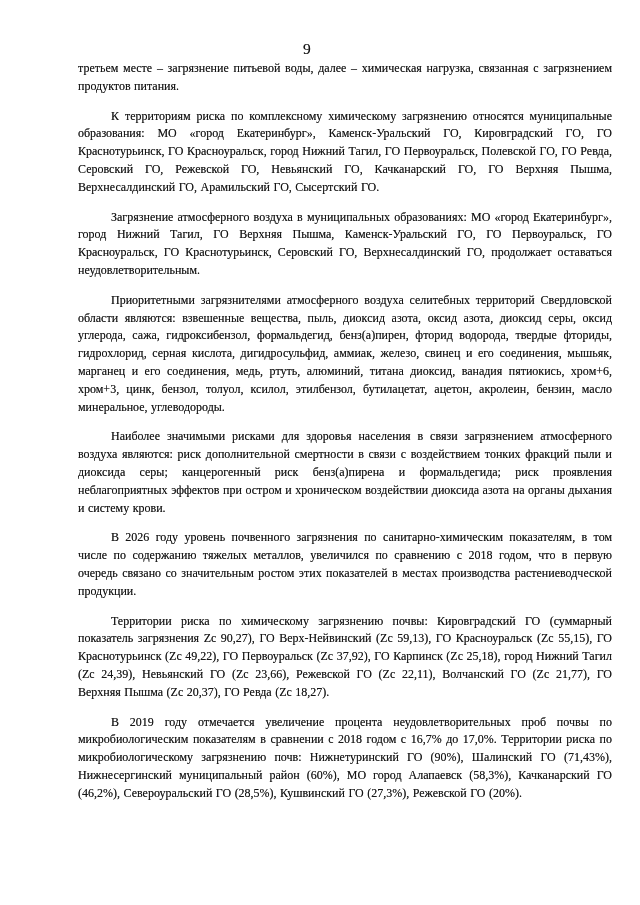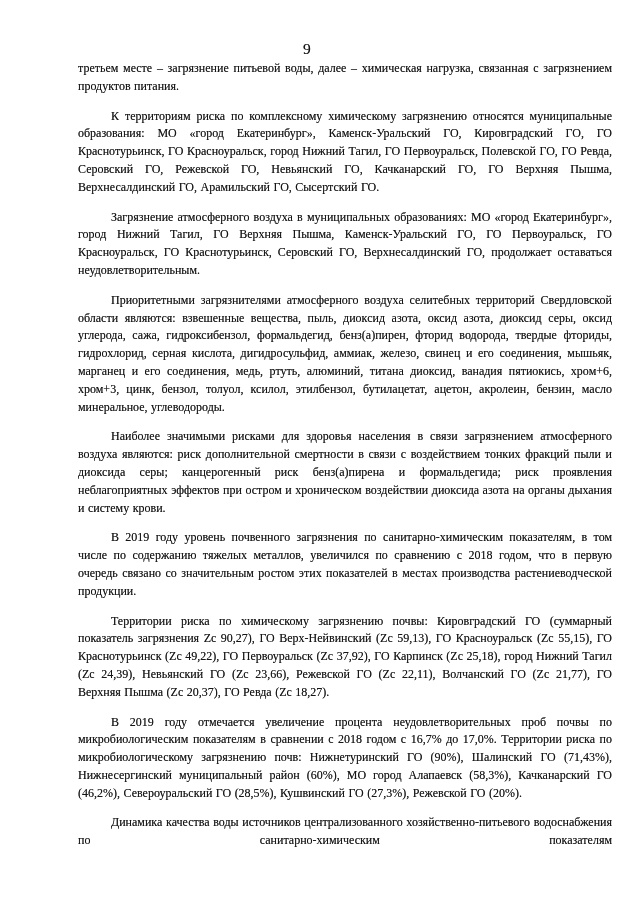--- a/index.html
+++ b/index.html
@@ -54,18 +54,17 @@
 <body>
 
 <div class="sheet">
   <div class="page-number">9</div>
   <div class="text-body" id="para-container">
       <p class="para">третьем месте – загрязнение питьевой воды, далее – химическая нагрузка, связанная с загрязнением продуктов питания.</p>
       <p class="para indent">К территориям риска по комплексному химическому загрязнению относятся муниципальные образования: МО «город Екатеринбург», Каменск-Уральский ГО, Кировградский ГО, ГО Краснотурьинск, ГО Красноуральск, город Нижний Тагил, ГО Первоуральск, Полевской ГО, ГО Ревда, Серовский ГО, Режевской ГО, Невьянский ГО, Качканарский ГО, ГО Верхняя Пышма, Верхнесалдинский ГО, Арамильский ГО, Сысертский ГО.</p>
       <p class="para indent">Загрязнение атмосферного воздуха в муниципальных образованиях: МО «город Екатеринбург», город Нижний Тагил, ГО Верхняя Пышма, Каменск-Уральский ГО, ГО Первоуральск, ГО Красноуральск, ГО Краснотурьинск, Серовский ГО, Верхнесалдинский ГО, продолжает оставаться неудовлетворительным.</p>
       <p class="para indent">Приоритетными загрязнителями атмосферного воздуха селитебных территорий Свердловской области являются: взвешенные вещества, пыль, диоксид азота, оксид азота, диоксид серы, оксид углерода, сажа, гидроксибензол, формальдегид, бенз(а)пирен, фторид водорода, твердые фториды, гидрохлорид, серная кислота, дигидросульфид, аммиак, железо, свинец и его соединения, мышьяк, марганец и его соединения, медь, ртуть, алюминий, титана диоксид, ванадия пятиокись, хром+6, хром+3, цинк, бензол, толуол, ксилол, этилбензол, бутилацетат, ацетон, акролеин, бензин, масло минеральное, углеводороды.</p>
       <p class="para indent">Наиболее значимыми рисками для здоровья населения в связи загрязнением атмосферного воздуха являются: риск дополнительной смертности в связи с воздействием тонких фракций пыли и диоксида серы; канцерогенный риск бенз(а)пирена и формальдегида; риск проявления неблагоприятных эффектов при остром и хроническом воздействии диоксида азота на органы дыхания и систему крови.</p>
-      <p class="para indent">В 2019 году уровень почвенного загрязнения по санитарно-химическим показателям, в том числе по содержанию тяжелых металлов, увеличился по сравнению с 2018 годом, что в первую очередь связано со значительным ростом этих показателей в местах производства растениеводческой продукции.</p>
+      <p class="para indent">В 2026 году уровень почвенного загрязнения по санитарно-химическим показателям, в том числе по содержанию тяжелых металлов, увеличился по сравнению с 2018 годом, что в первую очередь связано со значительным ростом этих показателей в местах производства растениеводческой продукции.</p>
       <p class="para indent">Территории риска по химическому загрязнению почвы: Кировградский ГО (суммарный показатель загрязнения Zc 90,27), ГО Верх-Нейвинский (Zc 59,13), ГО Красноуральск (Zc 55,15), ГО Краснотурьинск (Zc 49,22), ГО Первоуральск (Zc 37,92), ГО Карпинск (Zc 25,18), город Нижний Тагил (Zc 24,39), Невьянский ГО (Zc 23,66), Режевской ГО (Zc 22,11), Волчанский ГО (Zc 21,77), ГО Верхняя Пышма (Zc 20,37), ГО Ревда (Zc 18,27).</p>
       <p class="para indent">В 2019 году отмечается увеличение процента неудовлетворительных проб почвы по микробиологическим показателям в сравнении с 2018 годом с 16,7% до 17,0%. Территории риска по микробиологическому загрязнению почв: Нижнетуринский ГО (90%), Шалинский ГО (71,43%), Нижнесергинский муниципальный район (60%), МО город Алапаевск (58,3%), Качканарский ГО (46,2%), Североуральский ГО (28,5%), Кушвинский ГО (27,3%), Режевской ГО (20%).</p>
-      <p class="para indent justify-last">Динамика качества воды источников централизованного хозяйственно-питьевого водоснабжения по санитарно-химическим показателям</p>
     </div>
 </div>
 
 </body></html>

